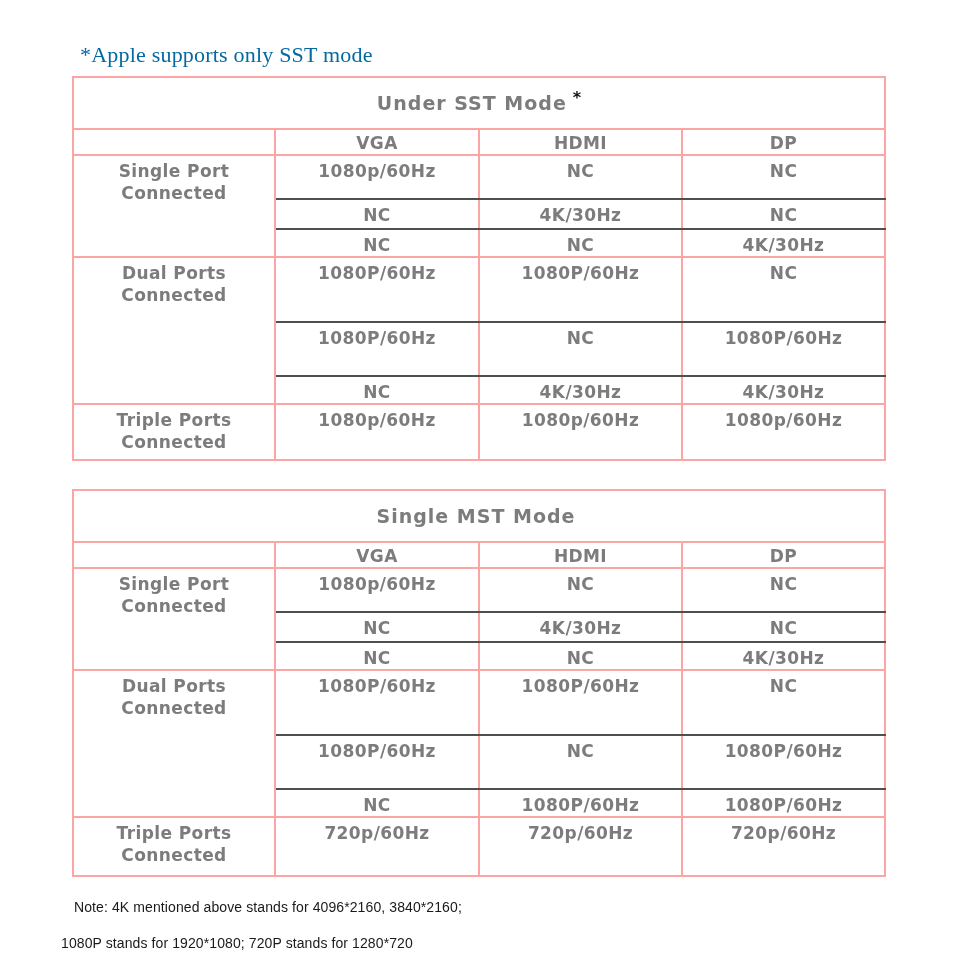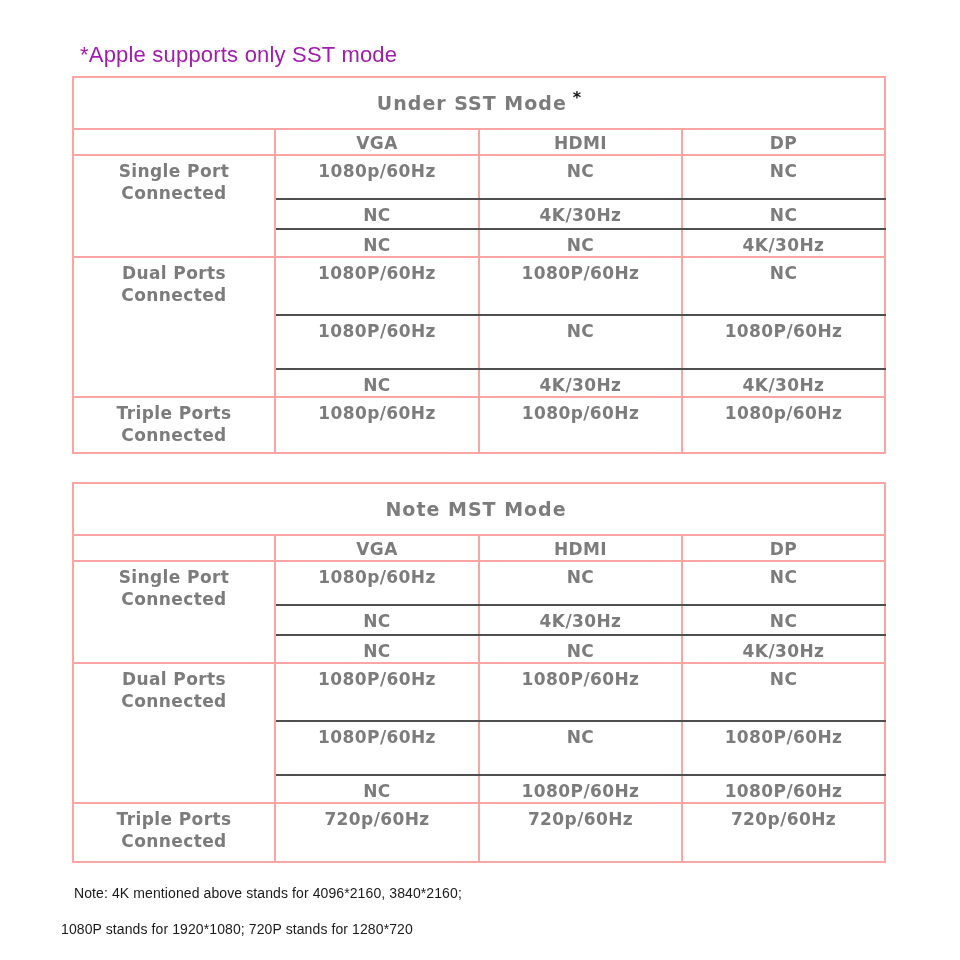--- a/index.html
+++ b/index.html
@@ -1,39 +1,39 @@
 <!DOCTYPE html>
 <html><head>
 <meta charset="utf-8">
 <style>
   html,body{margin:0;padding:0;background:#ffffff;}
   body{width:960px;height:960px;font-family:"Liberation Sans",sans-serif;}
   .page{position:relative;width:960px;height:960px;overflow:hidden;}
 
-  .top-note{margin:0;padding:42px 0 8px 80px;font-size:22px;color:#a21caf;letter-spacing:.2px;}
+  .top-note{margin:0;padding:42px 0 8px 80px;font-size:22px;color:#0369a1;letter-spacing:.2px;font-family:Liberation Serif, serif;}
 
   table.spec{
     border-collapse:collapse;table-layout:fixed;width:812px;margin-left:72px;
     border:2px solid #1c1c1c;
     font-family:"DejaVu Sans",sans-serif;font-weight:bold;color:#7c7c7c;
   }
   table.spec td{
     border:2px solid #fca5a5;text-align:center;vertical-align:top;
     padding:4px 2px 0;font-size:17px;letter-spacing:.4px;line-height:22px;
     overflow:hidden;
   }
   tr.title-row td{font-size:19px;padding-top:9px;letter-spacing:1px;}
   .sup{color:#111111;font-size:16px;vertical-align:7px;margin-left:6px;letter-spacing:0;}
   tr.head-row td{padding-top:2px;}
   td.lbl{line-height:28px;padding-top:4px;}
   tr.presub td.val{border-bottom:2px solid #4f4f4f;}
   tr.subrow td.val{border-top:2px solid #4f4f4f;}
 
   tr.h52{height:52px;} tr.h28{height:16px;} tr.h33{height:44px;padding-left:24px;}
-  tr.h30{height:30px;} tr.h53{height:58px;} tr.h54{height:54px;}
+  tr.h30{height:30px;} tr.h53{height:65px;} tr.h54{height:54px;}
   tr.h56{height:56px;} tr.h59{height:59px;}
 
   .tbl-gap{height:28px;}
 
   .bottom-note{margin:6px;padding:0 0 0 68px;font-size:14px;color:#1a1a1a;line-height:30px;letter-spacing:.1px;}
   .bottom-note.first{margin-top:15px;}
   .bottom-note.indent{padding-left:55px;}
 </style>
 </head>
 <body>
@@ -107,21 +107,21 @@
 
   <table class="spec">
     <colgroup>
       <col style="width:202px">
         <col style="width:204px">
         <col style="width:203px">
         <col style="width:203px">
     </colgroup>
     <tbody>
         <tr class="title-row h52">
-      <td colspan="4"><span>Note MST Mode</span><span class="sup"></span></td>
+      <td colspan="4"><span>Single MST Mode</span><span class="sup"></span></td>
     </tr>
     <tr class="head-row h28">
       <td></td>
       <td>VGA</td>
       <td>HDMI</td>
       <td>DP</td>
     </tr>
 
     <tr class="h33 presub">
       <td class="lbl" rowspan="3">Single Port Connected</td>

